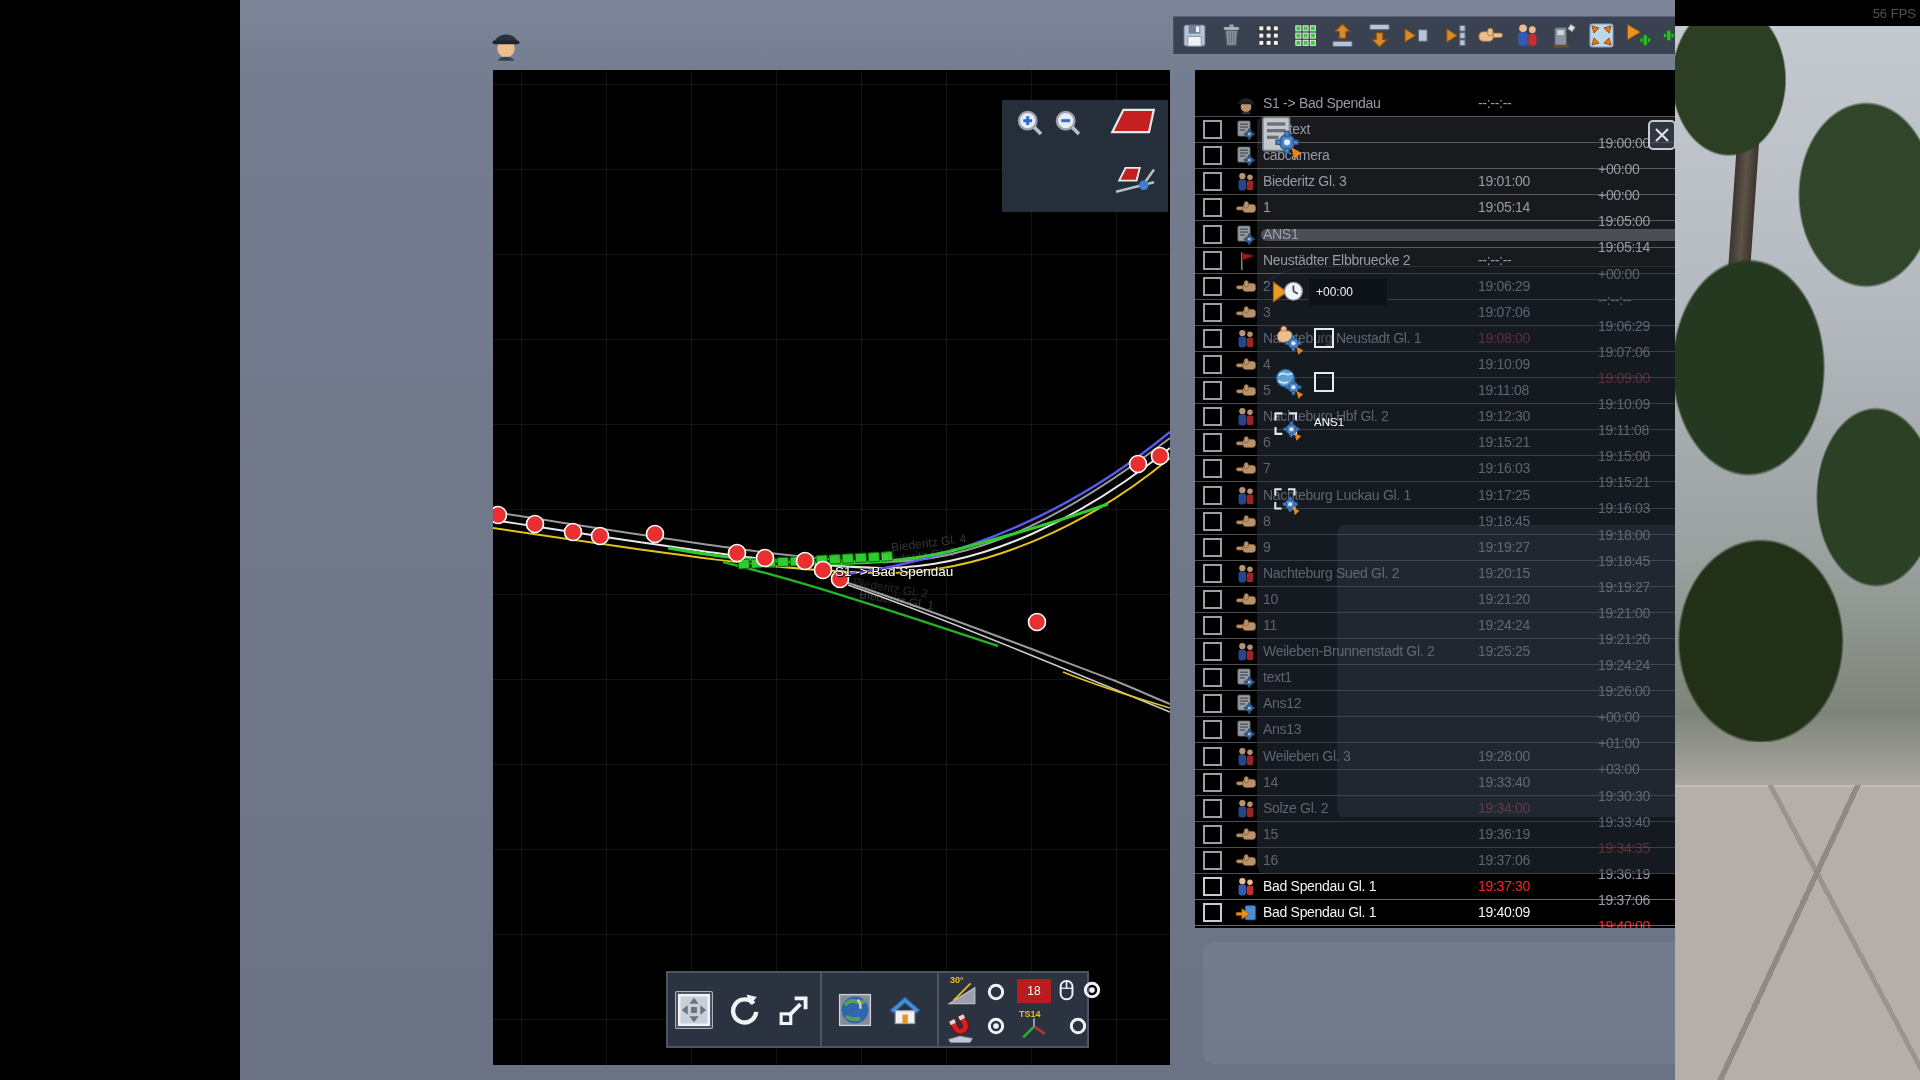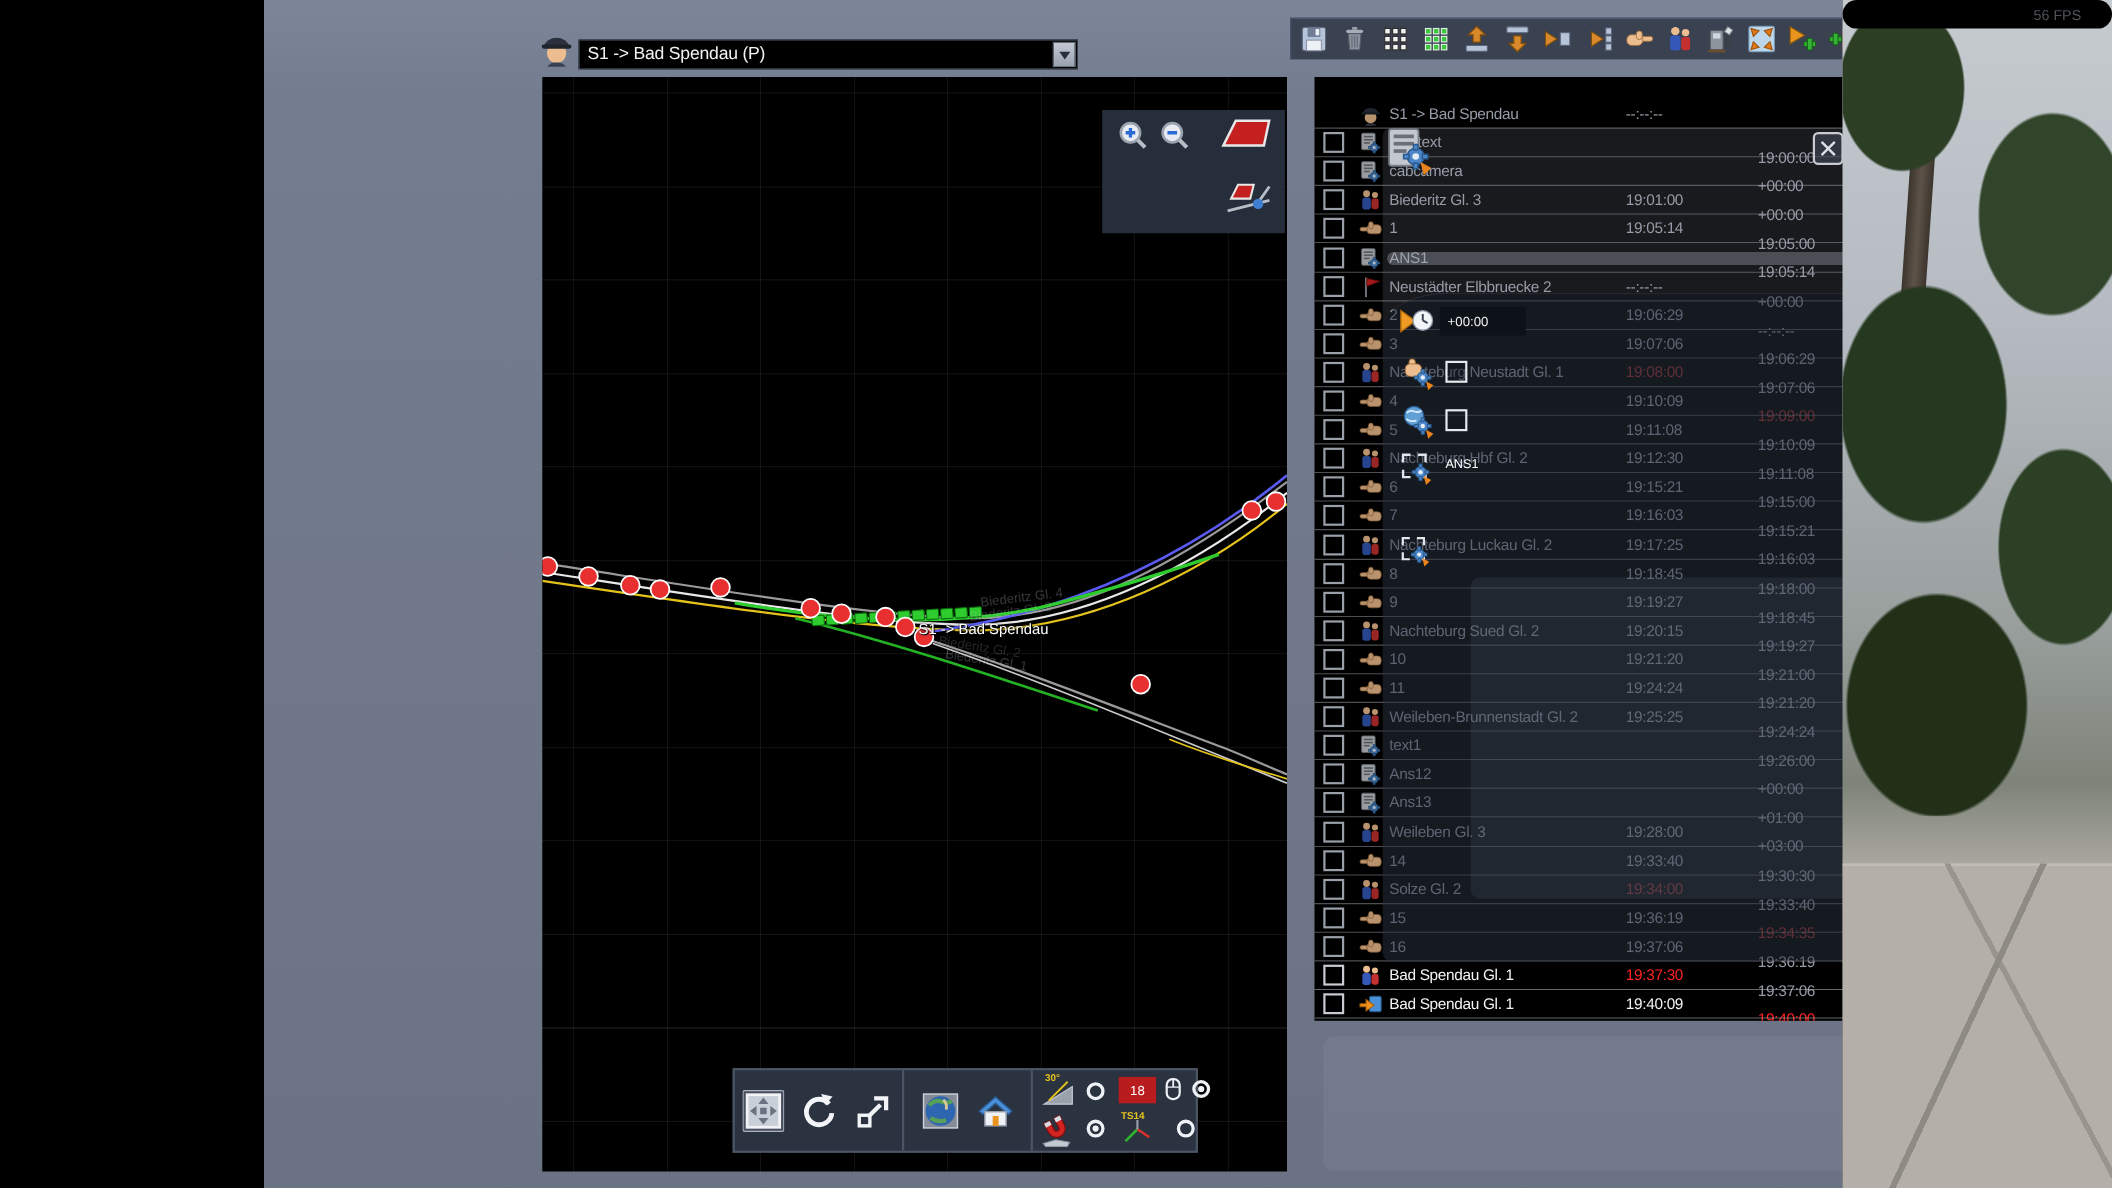--- a/index.html
+++ b/index.html
@@ -144,41 +144,37 @@
               radial-gradient(ellipse 120px 170px at 30% 48%, #253820 0 62%, transparent 64%),
               radial-gradient(ellipse 100px 150px at 82% 66%, #2c4026 0 58%, transparent 60%),
               radial-gradient(ellipse 130px 160px at 35% 86%, #223018 0 62%, transparent 64%); }
   #g-trunk { position:absolute; left:58px; top:70px; width:22px; height:260px; background:linear-gradient(90deg,#3c352e,#5d5348,#3c352e); transform:rotate(4deg); }
   #g-pave { position:absolute; left:0; bottom:0; width:100%; height:295px; background:#b4b0a9;
             background-image:
               linear-gradient(115deg, transparent 0 47%, #8e8a84 47% 48.6%, transparent 48.6%),
               linear-gradient(62deg, transparent 0 62%, #99958e 62% 63.4%, transparent 63.4%),
               linear-gradient(#c2beb7 0 2px, transparent 2px); }
   #g-topbar { position:absolute; left:0; top:0; width:100%; height:26px; background:#000;
-              display:flex; align-items:center; justify-content:flex-end; padding-right:28px;border-radius:13px; }
+              display:flex; align-items:center; justify-content:flex-end; padding-right:4px; }
   #fps { color:#4d5257; font-size:13px; }
 </style>
 </head>
 <body>
 
 <div id="screen">
 
   <div id="dialog">
 
     <div id="avatar"><svg viewBox="0 0 28 28" width="100%" height="100%">
           <circle cx="14" cy="17.5" r="6.8" fill="#ecbd8e"></circle>
           <path d="M14,24 q-5,0 -6.5,3 h13 q-1.5,-3 -6.5,-3z" fill="#3a4150"></path>
           <path d="M5,12.5 a9.2,7.5 0 0 1 18,0z" fill="#2b313c"></path>
           <rect x="3.5" y="11.2" width="21" height="3" rx="1.5" fill="#1f242d"></rect>
         </svg></div>
 
-    <div id="train-combo">
-      <span class="val">S1 -&gt; Bad Spendau (P)</span>
-      <span id="combo-arrow"></span>
-    </div>
 
     <div id="top-toolbar">
         <div class="tbtn">
           <svg viewBox="0 0 28 28" width="100%" height="100%">
             <rect x="3" y="3" width="22" height="22" rx="2" fill="#b7c3d8" stroke="#5a6478"></rect>
             <rect x="8" y="3" width="12" height="9" fill="#6f7d96"></rect>
             <rect x="15.5" y="4.5" width="3.5" height="6" fill="#e9edf4"></rect>
             <rect x="7" y="15" width="14" height="10" fill="#eef1f6" stroke="#8a94a6"></rect>
           </svg>
         </div>
@@ -754,21 +750,21 @@
 
     </div>
           <div class="trow dim" style="top: 412.5px;">
       <span class="cb"></span>
       <span class="ric"><svg viewBox="0 0 24 24" width="100%" height="100%">
                 <circle cx="8" cy="5.6" r="3.4" fill="#ecbd8e"></circle>
                 <rect x="3.8" y="9.2" width="8.4" height="12" rx="2.6" fill="#3358b8"></rect>
                 <circle cx="16.3" cy="6.8" r="3" fill="#ecbd8e"></circle>
                 <rect x="12.8" y="10.4" width="7.2" height="10.6" rx="2.4" fill="#c43030"></rect>
               </svg></span>
-      <span class="nm">Nachteburg Luckau Gl. 2</span>
+      <span class="nm">Nachteburg Luckau Gl. 1</span>
       <span class="ar">19:17:25</span>
       <span class="dp">19:18:00</span>
       <span class="al"><svg viewBox="0 0 24 24" width="100%" height="100%">
                 <path d="M4.5,6.5 a4.2,4.2 0 0 1 5.5,-3.4 M19.5,6.5 a4.2,4.2 0 0 0 -5.5,-3.4" stroke="#d22626" stroke-width="2.6" fill="none"></path>
                 <circle cx="12" cy="13" r="8.4" fill="#d22626" stroke="#7d1414"></circle>
                 <circle cx="12" cy="13" r="5.2" fill="#eab4a8"></circle>
                 <path d="M12,13 V9.8 M12,13 l2.4,1.4" stroke="#8a3a3a" stroke-width="1.2"></path>
               </svg></span>
     </div>
           <div class="trow dim" style="top: 438.6px;">

